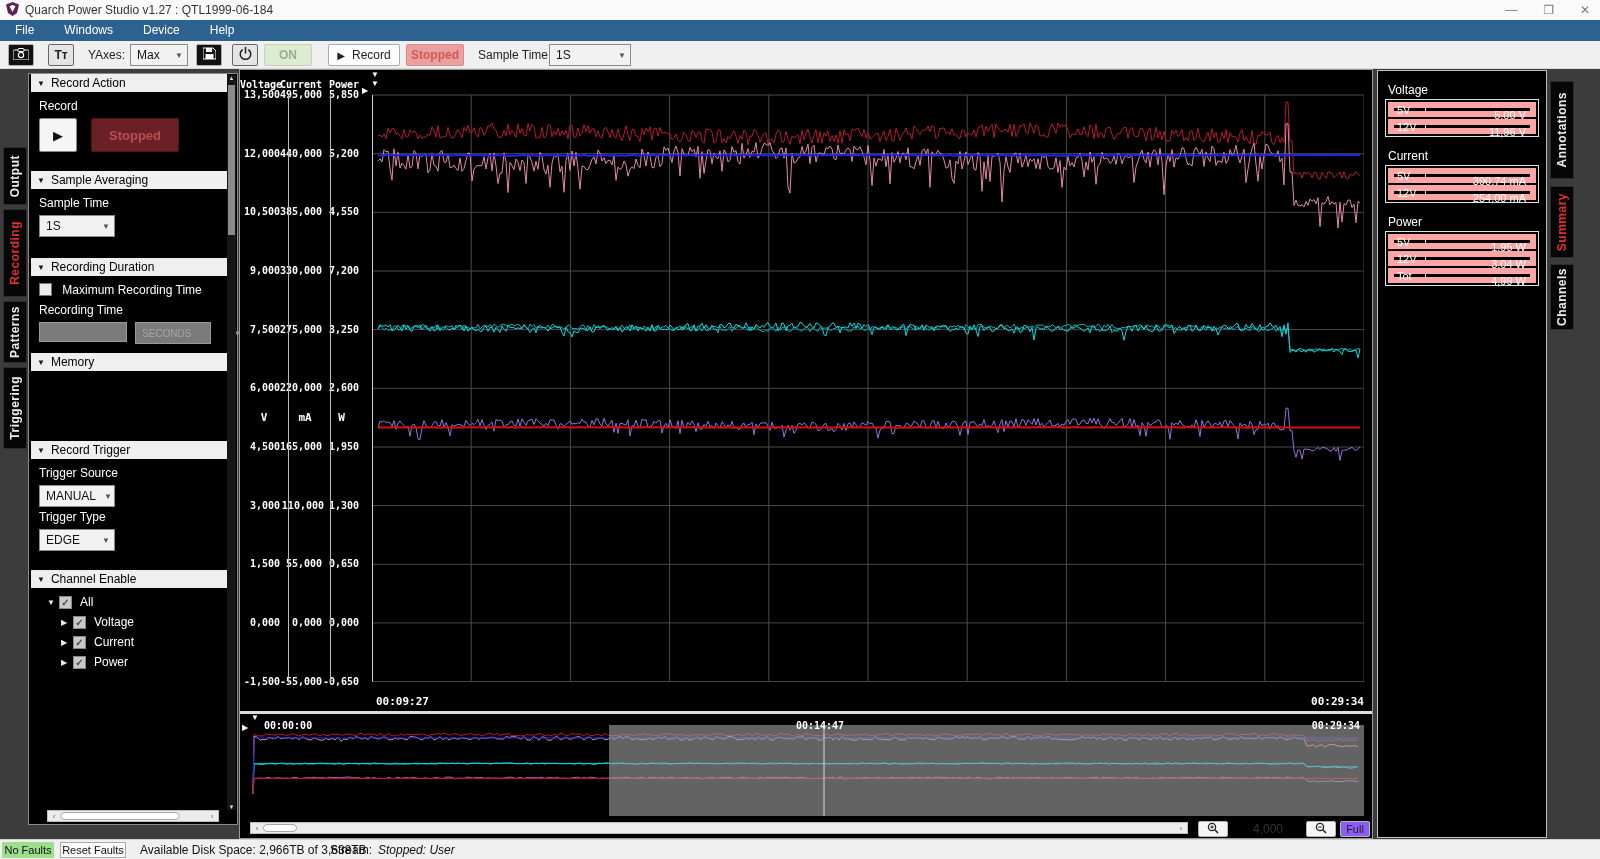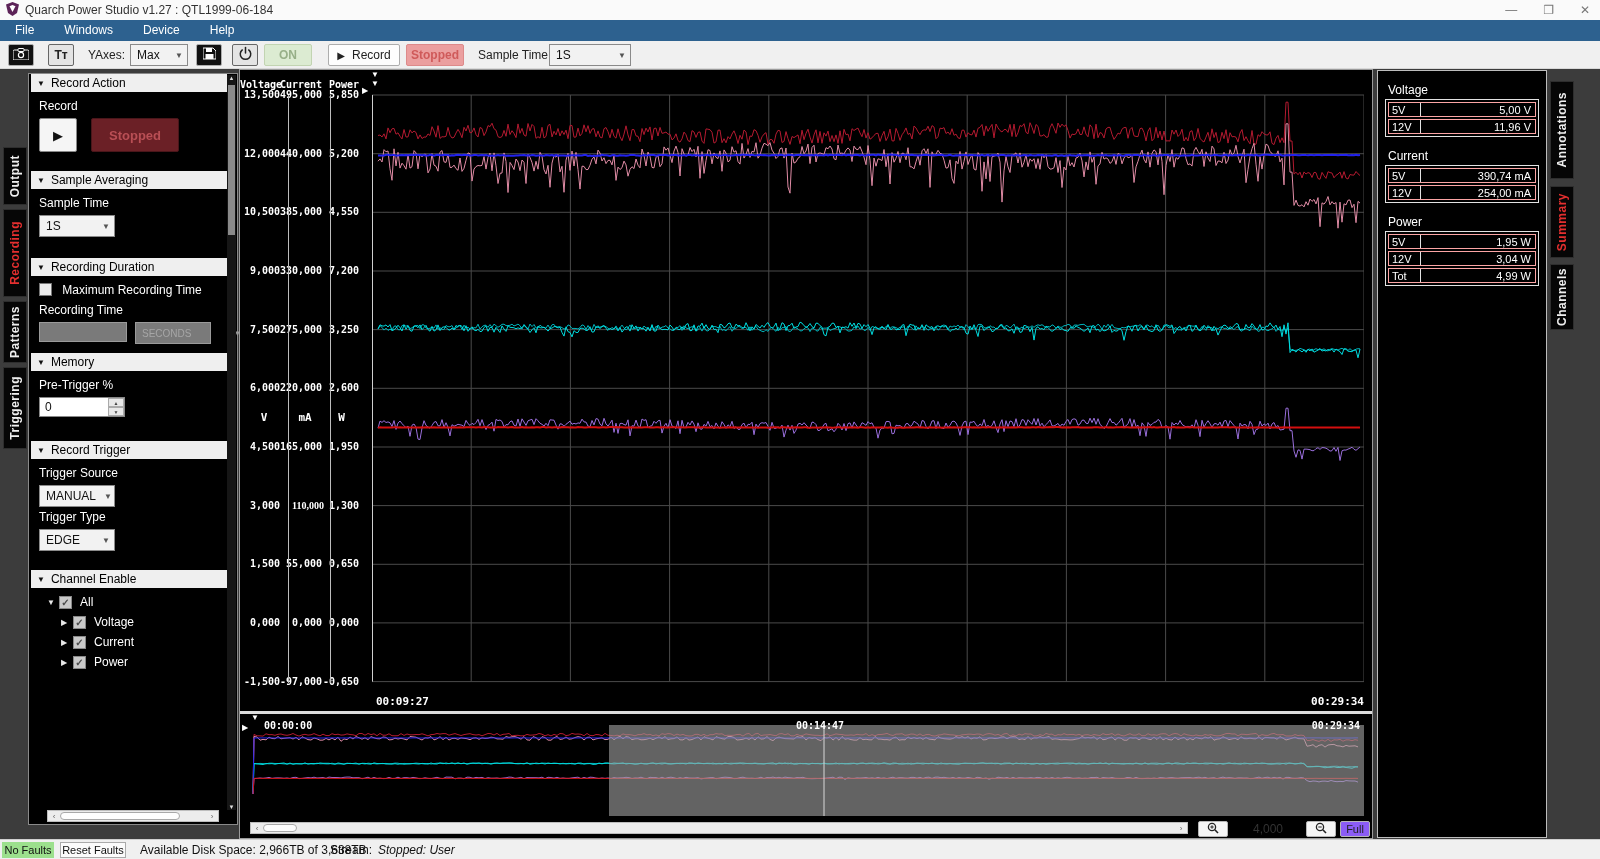--- a/index.html
+++ b/index.html
@@ -101,21 +101,21 @@
   .full-btn { position:absolute; top:751px; width:30px; height:16px; background:#8b5cf6;
               border:1px solid #b5b5b5; border-radius:2px; font-size:11px; color:#222; display:flex;
               align-items:center; justify-content:center; font-family:"Liberation Sans", sans-serif; }
 
   
   .right-panel { position:absolute; left:1377px; top:70px; width:170px; height:768px; background:#000;
                  border:1px solid #bdbdbd; }
   .meas-title { color:#fff; font-size:12px; margin:0 0 2px 10px; }
   .meas-table { margin:0 7px 12px 7px; border:1px solid #e2e2e2; padding:2px;
                 display:flex; flex-direction:column; gap:2px; background:#000; }
-  .meas-row { display:flex; border:1px solid #fca5a5; height:15px; align-items:stretch; }
+  .meas-row { display:flex; border:6px solid #fca5a5; height:15px; align-items:stretch; }
   .meas-key { width:32px; border-right:1px solid #e2e2e2; padding-left:3px; font-size:11px; color:#fff;
               display:flex; align-items:center; }
   .meas-val { flex:1; text-align:right; padding:1px 4px 0 0; font-size:11px; color:#fff; }
 
   
   .statusbar { position:absolute; left:0; top:839px; width:1600px; height:20px; background:#f0f0f0;
                border-top:1px solid #cfcfcf; font-size:12px; color:#111; }
   .no-faults { position:absolute; left:2px; top:2px; width:52px; height:16px; background:#9ce08d;
                display:flex; align-items:center; justify-content:center; font-size:11px; }
   .reset-faults { position:absolute; left:60px; top:2px; width:66px; height:16px; background:#fbfbfb;
@@ -256,30 +256,20 @@
           <span class="dd-btn">▼</span>
         </div>
       </div>
     </div>
   </div>
 
   <div class="section" style="height:85px;">
     <div class="sec-header">
       <span class="arr">▼</span>
       <span>Memory</span>
-    </div>
-    <div class="sec-body">
-      <span class="flabel">Pre-Trigger %</span>
-      <div class="spin">
-        <span class="sval">0</span>
-        <div class="sbtns">
-          <div>▲</div>
-          <div>▼</div>
-        </div>
-      </div>
     </div>
   </div>
 
   <div class="section" style="height:126px;">
     <div class="sec-header">
       <span class="arr">▼</span>
       <span>Record Trigger</span>
     </div>
     <div class="sec-body">
       <span class="flabel">Trigger Source</span>
@@ -352,24 +342,24 @@
       <div class="tick" style="left: 0px; width: 40px; top: 488.28px;">1,500</div>
       <div class="tick" style="left: 0px; width: 40px; top: 546.94px;">0,000</div>
       <div class="tick" style="left: 0px; width: 40px; top: 605.6px;">-1,500</div>
       <div class="tick" style="left: 40px; width: 42px; top: 19px;">495,000</div>
       <div class="tick" style="left: 40px; width: 42px; top: 77.66px;">440,000</div>
       <div class="tick" style="left: 40px; width: 42px; top: 136.32px;">385,000</div>
       <div class="tick" style="left: 40px; width: 42px; top: 194.98px;">330,000</div>
       <div class="tick" style="left: 40px; width: 42px; top: 253.64px;">275,000</div>
       <div class="tick" style="left: 40px; width: 42px; top: 312.3px;">220,000</div>
       <div class="tick" style="left: 40px; width: 42px; top: 370.96px;">165,000</div>
-      <div class="tick" style="left: 40px; width: 44px; top: 429.62px; font-family: Liberation Serif, serif;">110,000</div>
+      <div class="tick" style="left: 40px; width: 44px; top: 429.62px;">110,000</div>
       <div class="tick" style="left: 40px; width: 42px; top: 488.28px;">55,000</div>
       <div class="tick" style="left: 40px; width: 42px; top: 546.94px;">0,000</div>
-      <div class="tick" style="left: 40px; width: 42px; top: 605.6px;">-97,000</div>
+      <div class="tick" style="left: 40px; width: 42px; top: 605.6px;">-55,000</div>
       <div class="tick" style="left: 76px; width: 43px; top: 19px;">5,850</div>
       <div class="tick" style="left: 76px; width: 43px; top: 77.66px;">5,200</div>
       <div class="tick" style="left: 76px; width: 43px; top: 136.32px;">4,550</div>
       <div class="tick" style="left: 76px; width: 43px; top: 194.98px;">7,200</div>
       <div class="tick" style="left: 76px; width: 43px; top: 253.64px;">3,250</div>
       <div class="tick" style="left: 76px; width: 43px; top: 312.3px;">2,600</div>
       <div class="tick" style="left: 76px; width: 43px; top: 370.96px;">1,950</div>
       <div class="tick" style="left: 76px; width: 43px; top: 429.62px;">1,300</div>
       <div class="tick" style="left: 76px; width: 43px; top: 488.28px;">0,650</div>
       <div class="tick" style="left: 76px; width: 43px; top: 546.94px;">0,000</div>

